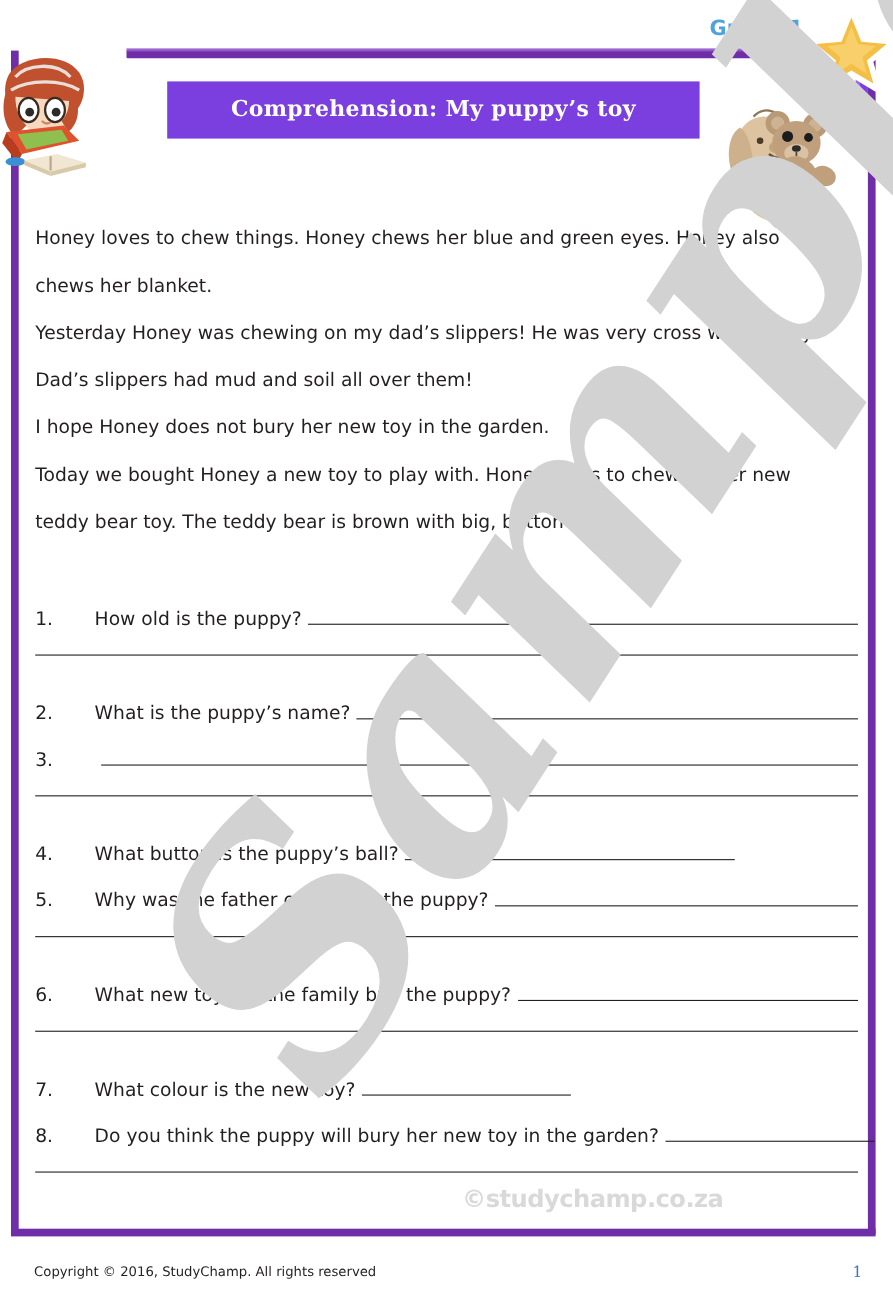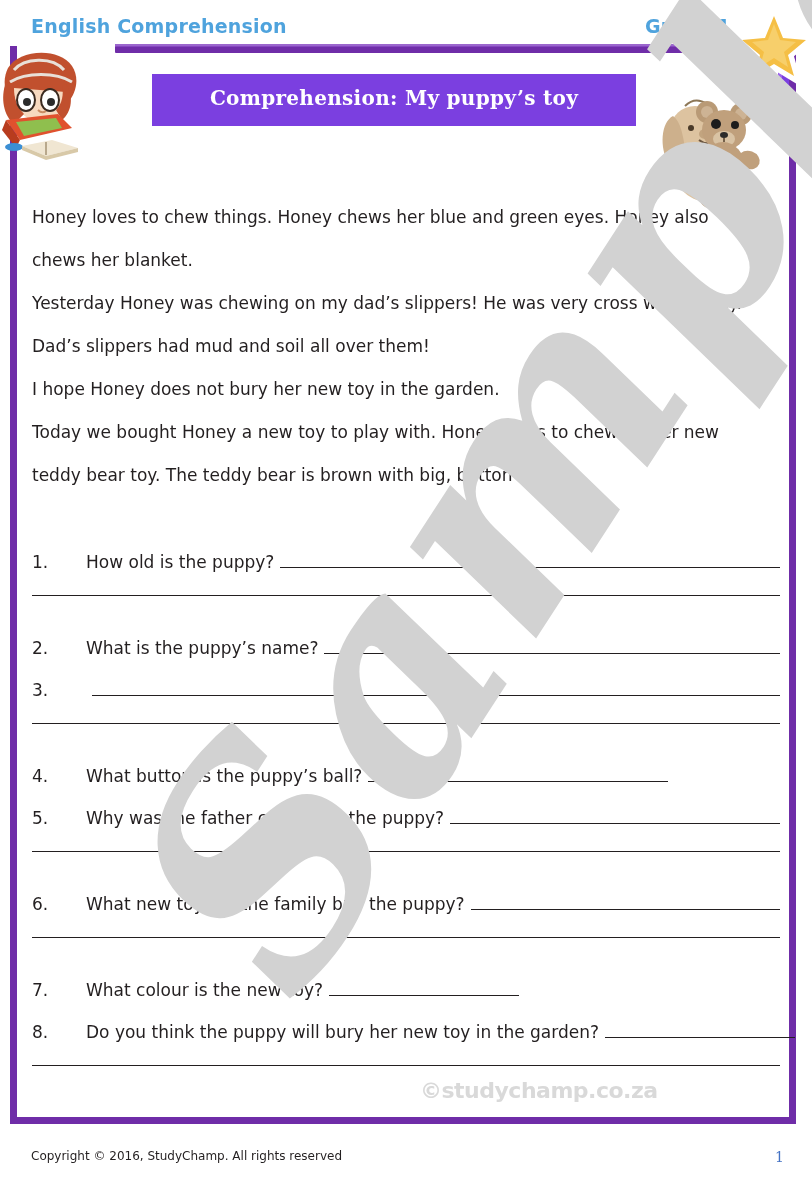--- a/index.html
+++ b/index.html
@@ -217,21 +217,20 @@
     font-family: "DejaVu Serif", serif;
     font-size: 14px;
     color: #4472c4;
   }
 </style>
 </head>
 <body>
 
 <div id="page">
 
-  <div class="hdr-title">English Comprehension</div>
   <div class="hdr-grade">Grade 1</div>
 
   <div class="header-rule"></div>
   <div class="frame-left"></div>
   <div class="frame-right"></div>
   <div class="frame-bottom"></div>
 
   <div class="art" id="art-reader">
     <svg width="95" height="112" viewBox="0 0 95 112">
 

